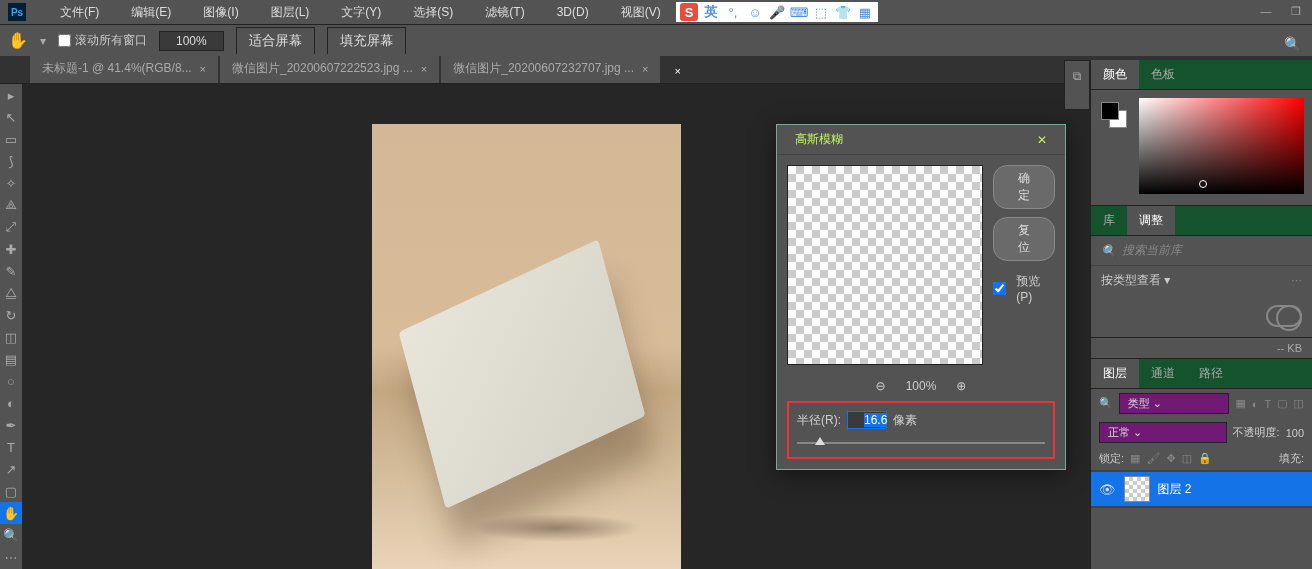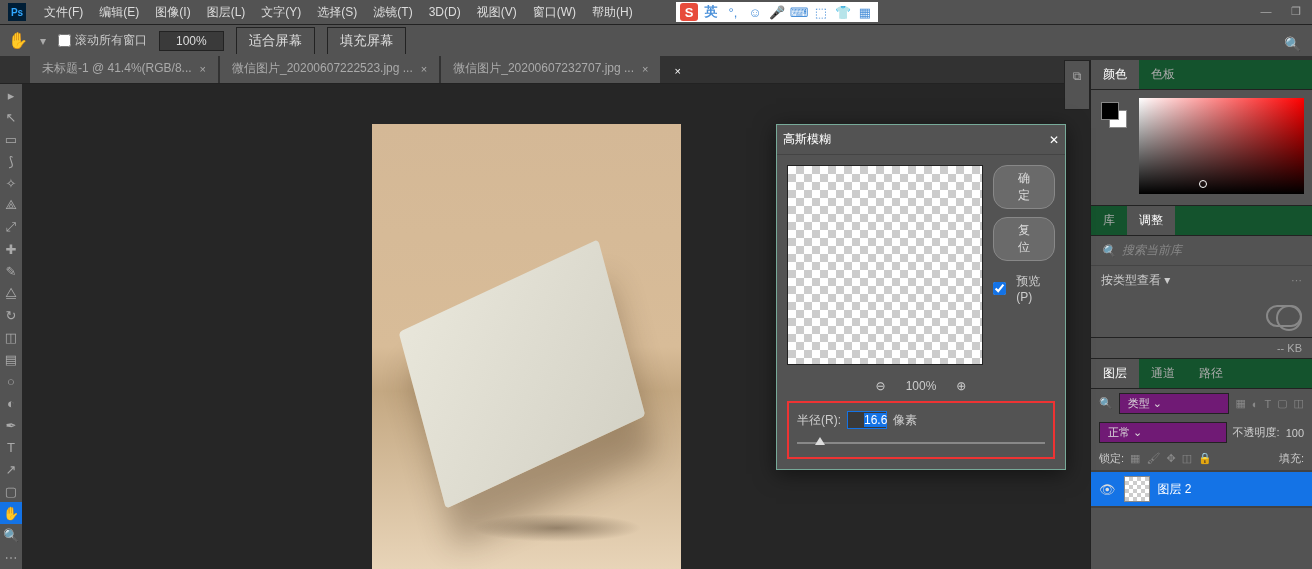--- a/index.html
+++ b/index.html
@@ -1,18 +1,18 @@
 <!DOCTYPE html>
 <html><head>
   <meta charset="utf-8">
   <style>
     * { margin: 0; padding: 0; box-sizing: border-box; font-family: "Microsoft YaHei", sans-serif; }
     body { background: #323232; color: #ccc; width: 1312px; height: 569px; overflow: hidden; position: relative; font-size: 12px; }
     
-    .menubar { background: #535353; height: 24px; display: flex; align-items: center; padding: 11px 8px; gap: 0; }
+    .menubar { background: #535353; height: 24px; display: flex; align-items: center; padding: 11px 8px; gap: 16px; }
     .ps-icon { width: 18px; height: 18px; background: #001e36; color: #31a8ff; display: flex; align-items: center; justify-content: center; font-weight: bold; font-size: 10px; margin-right: 10px; }
     .menu-item { padding: 3px 8px; cursor: pointer; color: #ddd; }
     .ime-bar { position: absolute; left: 676px; top: 2px; height: 20px; background: #fff; display: flex; align-items: center; gap: 4px; padding: 0 4px; color: #333; }
     .ime-icon { width: 18px; height: 18px; display: flex; align-items: center; justify-content: center; font-size: 13px; }
     .win-controls { position: absolute; right: 4px; top: 2px; display: flex; gap: 6px; }
     .win-btn { width: 24px; height: 18px; background: #535353; color: #aaa; display: flex; align-items: center; justify-content: center; cursor: pointer; font-size: 11px; }
     
     .optbar { background: #535353; height: 32px; display: flex; align-items: center; padding: 0 8px; gap: 12px; border-top: 1px solid #222; }
     .hand-icon { font-size: 16px; color: #ddd; }
     .zoom-text { background: #3a3a3a; padding: 2px 16px; border: 1px solid #222; color: #ddd; }
@@ -59,21 +59,21 @@
     .layers-panel { border-top: 1px solid #222; }
     .layer-ctrl-row { padding: 4px 8px; display: flex; align-items: center; gap: 6px; font-size: 11px; }
     .layer-dd { background: #701a75; border: 1px solid #222; padding: 2px 8px; color: #ddd; flex: 1; }
     .mini-ic { color: #888; font-size: 11px; }
     .layer-list { background: #424242; padding: 2px 0; }
     .layer-row { display: flex; align-items: center; padding: 4px 8px; gap: 8px; background: #1473e6; color: #fff; }
     .eye { color: #ddd; font-size: 13px; }
     .layer-thumb { width: 26px; height: 26px; background-image: repeating-conic-gradient(#ccc 0 25%, #fff 0 50%); background-size: 8px 8px; border: 1px solid #888; }
     
     .dialog { position: absolute; left: 776px; top: 124px; width: 290px; background: #535353; border: 1px solid #7a9; box-shadow: 0 4px 20px rgba(0,0,0,0.5); }
-    .dlg-title { background: #535353; padding: 6px 6px; display: flex; justify-content: space-between; align-items: center; color: #ffffff; border-bottom: 1px solid #444; }
+    .dlg-title { background: #535353; padding: 6px 18px; display: flex; justify-content: space-between; align-items: center; color: #bef264; border-bottom: 1px solid #444; }
     .dlg-body { display: flex; padding: 10px; gap: 10px; }
     .preview { width: 200px; height: 200px; background-image: repeating-conic-gradient(#ccc 0 25%, #fff 0 50%); background-size: 16px 16px; border: 1px solid #222; }
     .dlg-btns { display: flex; flex-direction: column; gap: 8px; }
     .dlg-btn { background: #6a6a6a; border: 1px solid #888; border-radius: 14px; padding: 4px 18px; color: #ddd; cursor: pointer; text-align: center; }
     .dlg-chk { display: flex; align-items: center; gap: 10px; margin-top: 4px; }
     .zoom-row { display: flex; justify-content: center; align-items: center; gap: 20px; padding: 4px 0 8px; }
     .radius-block { margin: 0 10px 10px; padding: 8px; border: 2px solid #e33; }
     .radius-row { display: flex; align-items: center; gap: 6px; }
     .radius-input { background: #3a3a3a; border: 1px solid #1473e6; padding: 1px 16px; width: 40px; color: #fff; }
     .slider { position: relative; height: 12px; margin-top: 8px; }

